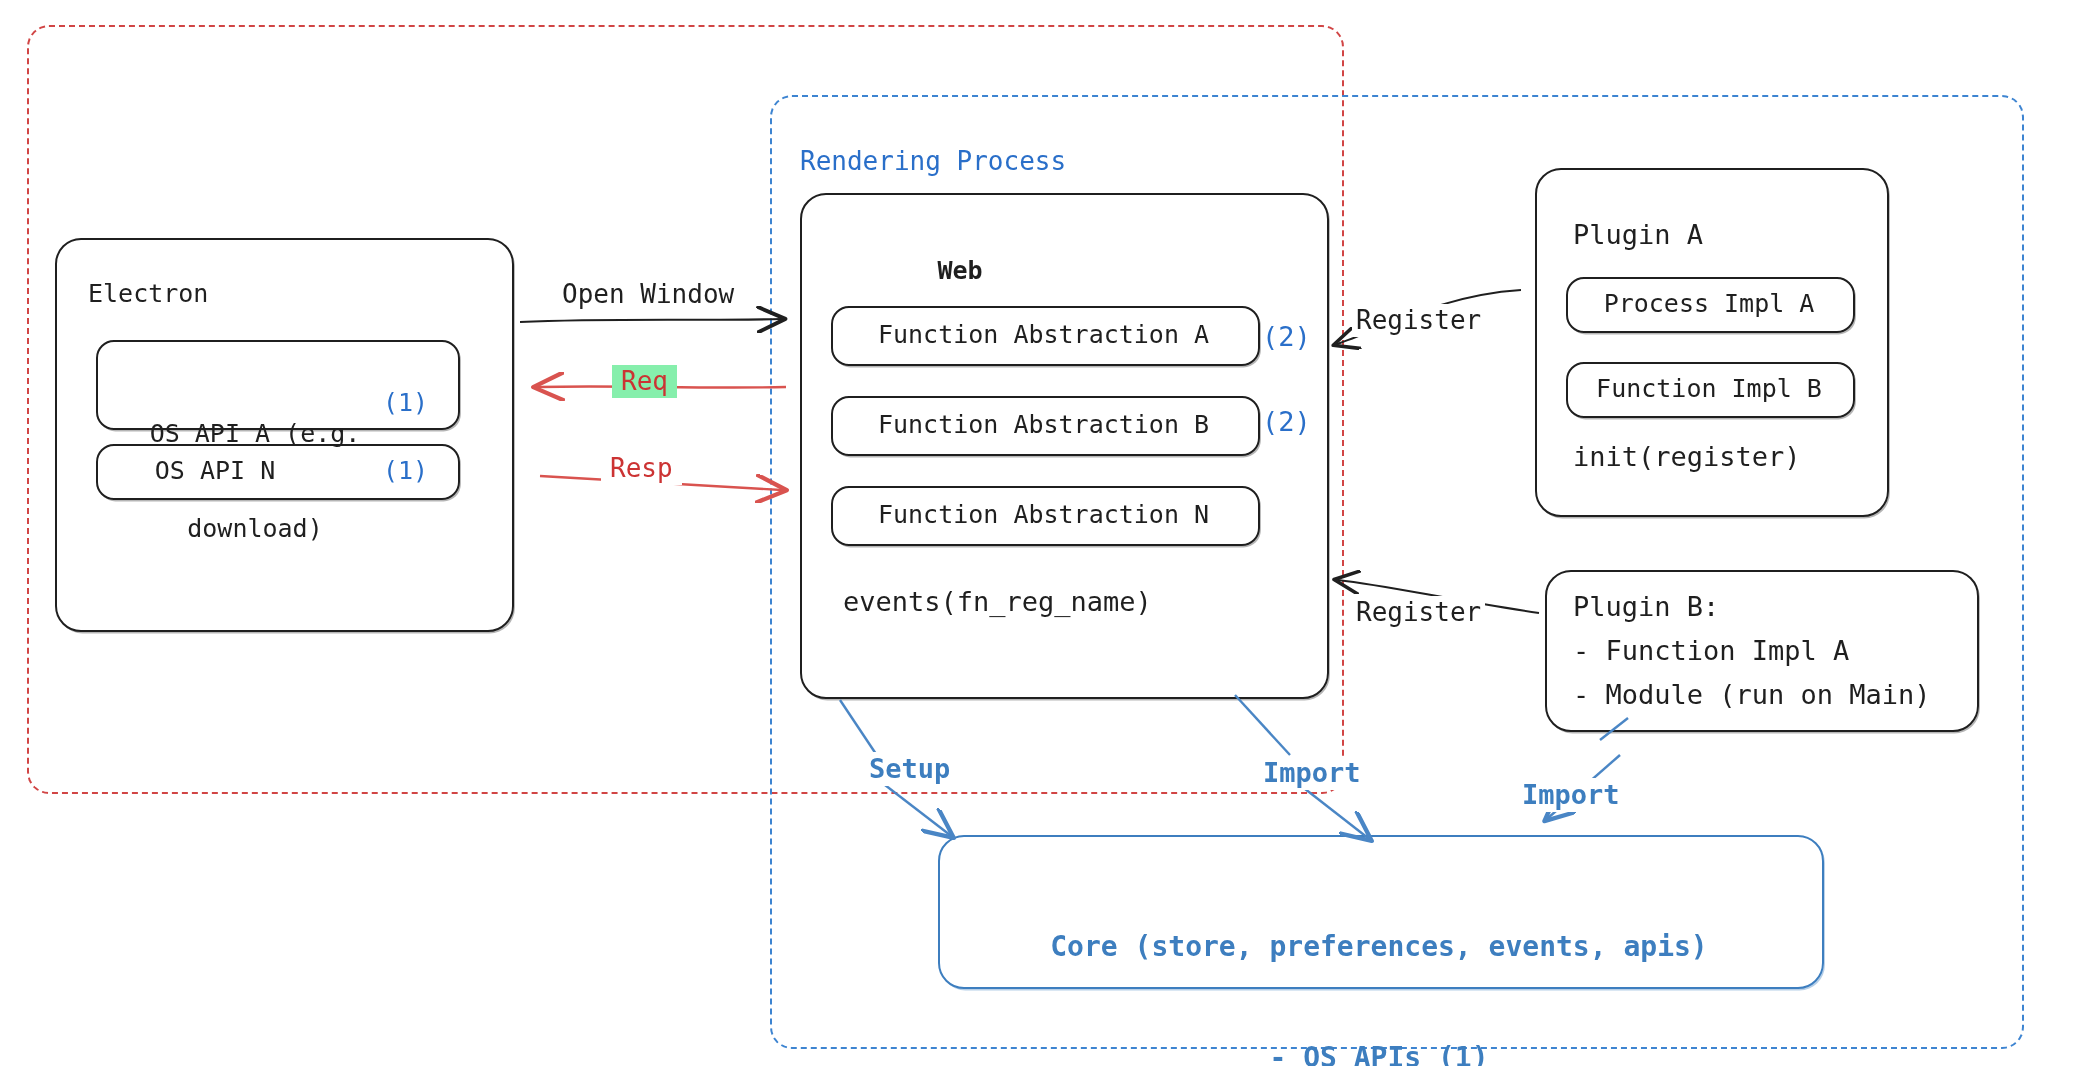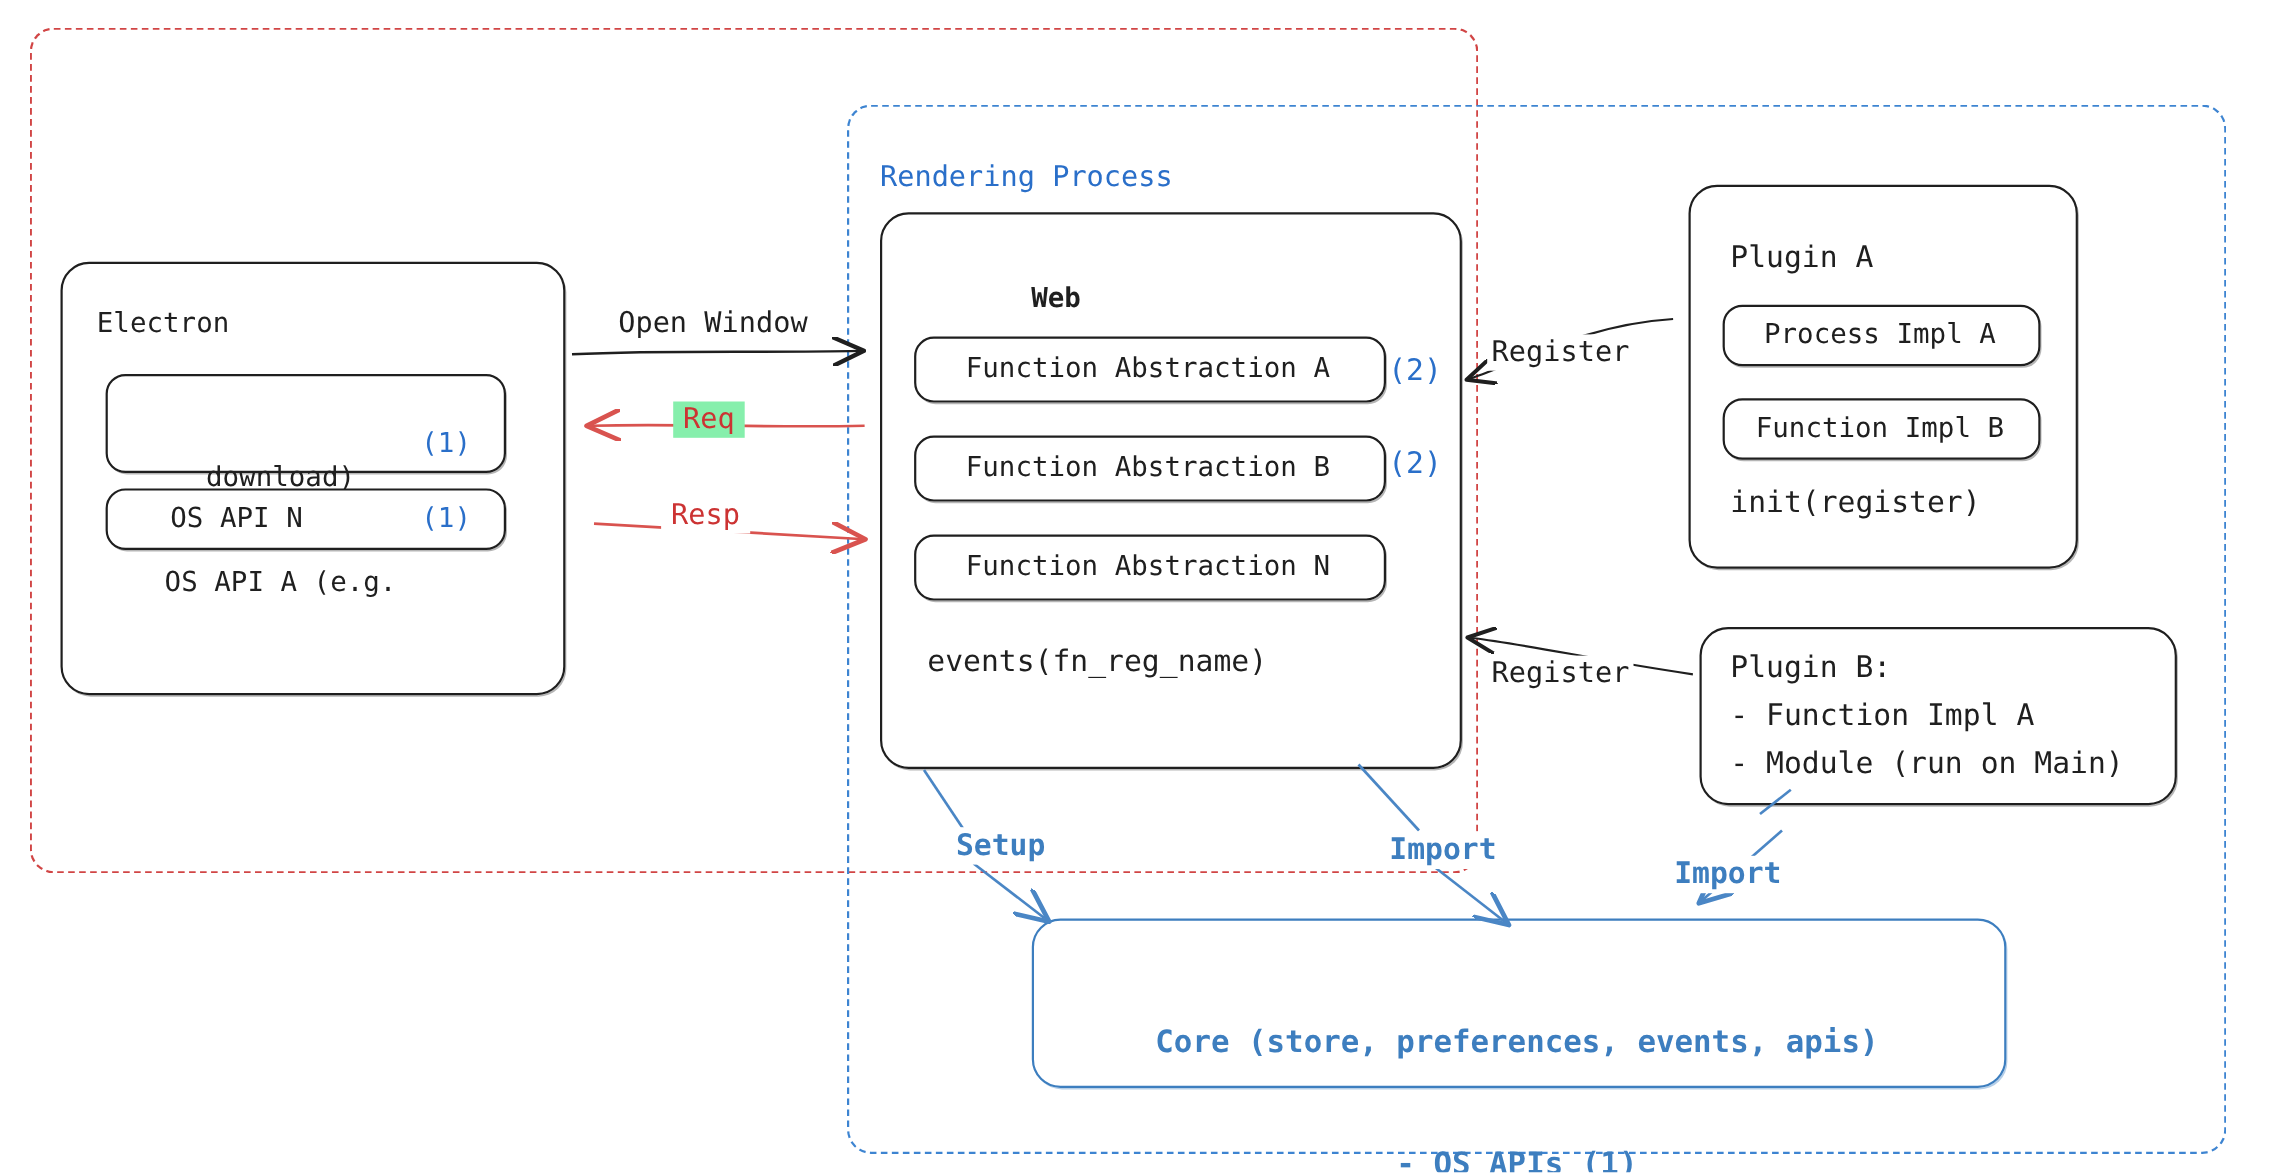--- a/index.html
+++ b/index.html
@@ -73,22 +73,22 @@
   <div class="dashed-blue" style="left:770px; top:95px; width:1250px; height:950px;"></div>
 
 
   <div class="lbl blue" style="left:800px; top:145px; font-size:26px; font-weight:400;text-align:center;">Rendering Process</div>
 
   <div class="box" style="left:55px; top:238px; width:455px; height:390px;"></div>
   <div class="lbl" style="left:88px; top:278px; font-size:25px;">Electron</div>
 
   <div class="box small" style="left:96px; top:340px; width:360px; height:86px;"></div>
   <div class="lbl ctr" style="left:100px; top:355px; width:310px; font-size:25px;">
+    <div>OS API A (e.g.</div>
     <div>download)</div>
-    <div>OS API A (e.g.</div>
   </div>
   <div class="lbl blue" style="left:383px; top:387px; font-size:25px;">(1)</div>
 
   <div class="box small" style="left:96px; top:444px; width:360px; height:52px;"></div>
   <div class="lbl ctr" style="left:100px; top:455px; width:230px; font-size:25px;">OS API N</div>
   <div class="lbl blue" style="left:383px; top:455px; font-size:25px;">(1)</div>
 
   <div class="box" style="left:800px; top:193px; width:525px; height:502px;"></div>
   <div class="lbl ctr" style="left:900px; top:255px; width:120px; font-size:25px;font-weight:bold;">Web</div>
 

